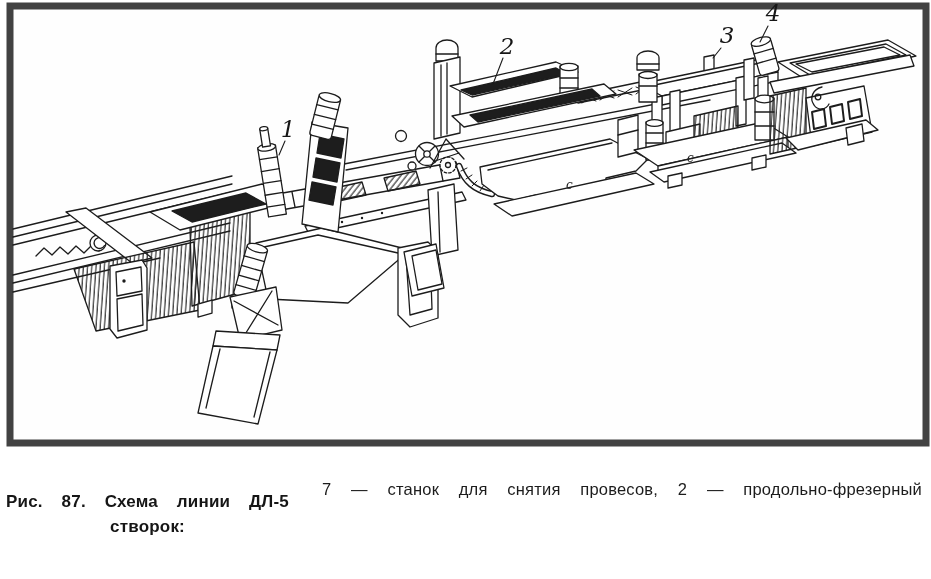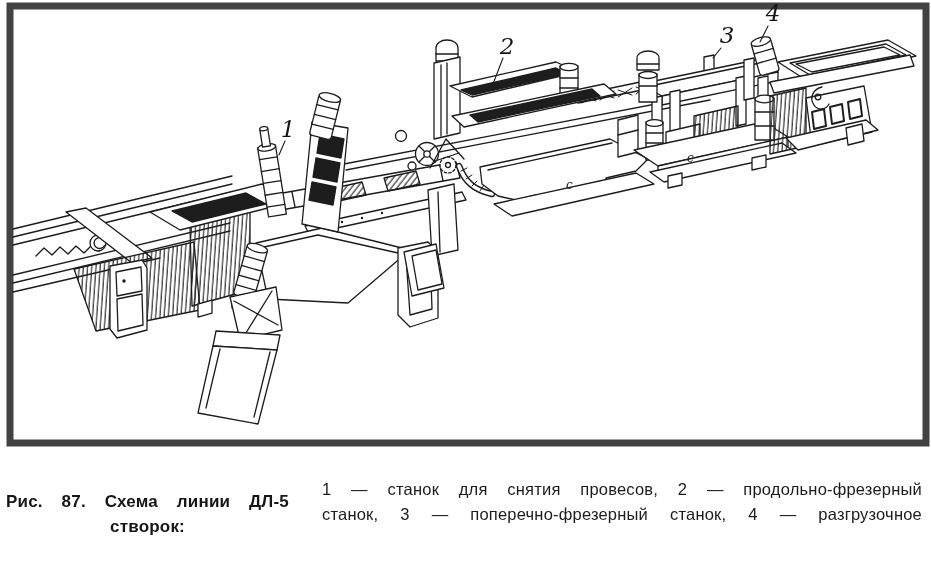--- a/index.html
+++ b/index.html
@@ -223,17 +223,16 @@
 
     <text class="base-mark" x="566" y="189">с</text>
     <text class="base-mark" x="687" y="162">с</text>
   </svg>
 
   <div class="caption-title">
     <div class="jline">Рис. 87. Схема линии ДЛ-5</div>
     <div class="lline">створок:</div>
   </div>
   <div class="caption-legend">
-    <div class="jline">1 — станок для снятия провесов, 2 — продольно-фрезерный</div>
-    <div class="jline">станок, 3 — поперечно-фрезерный станок, 4 — разгрузочное</div>
+    <div class="jline">7 — станок для снятия провесов, 2 — продольно-фрезерный</div>
   </div>
 
 </div>
 
 </body></html>

